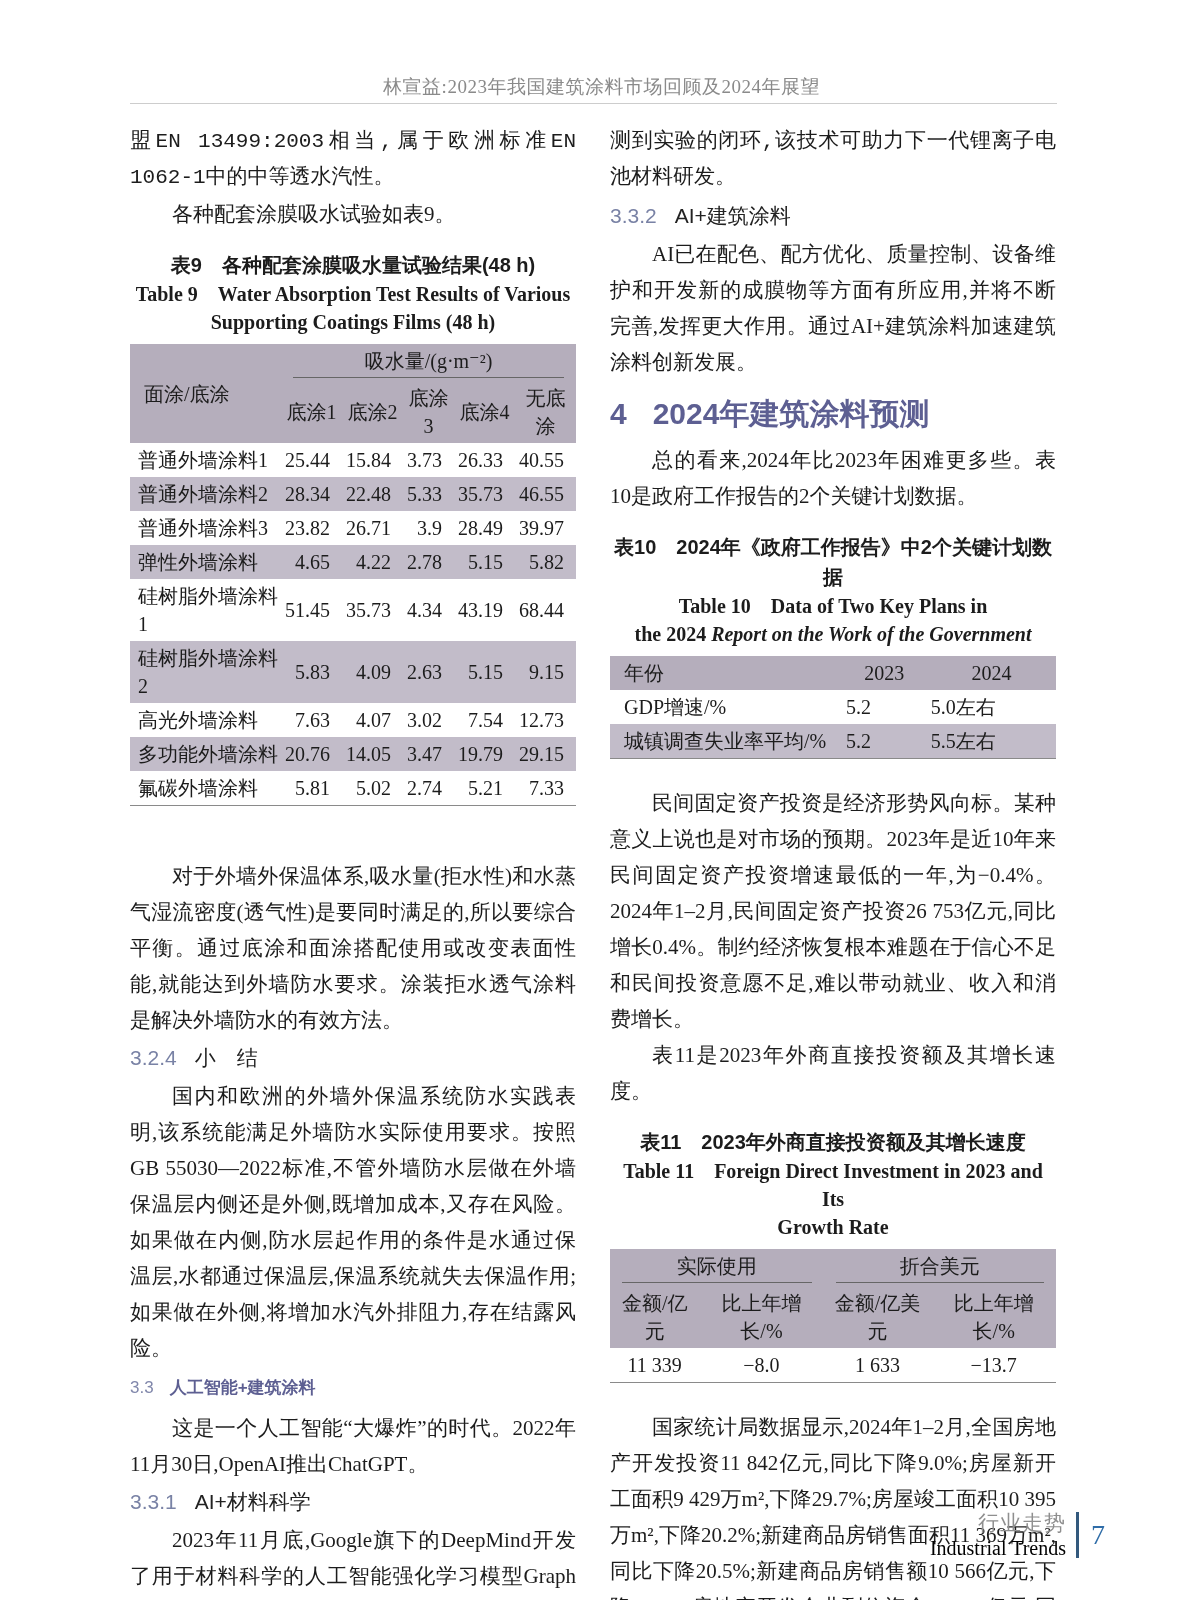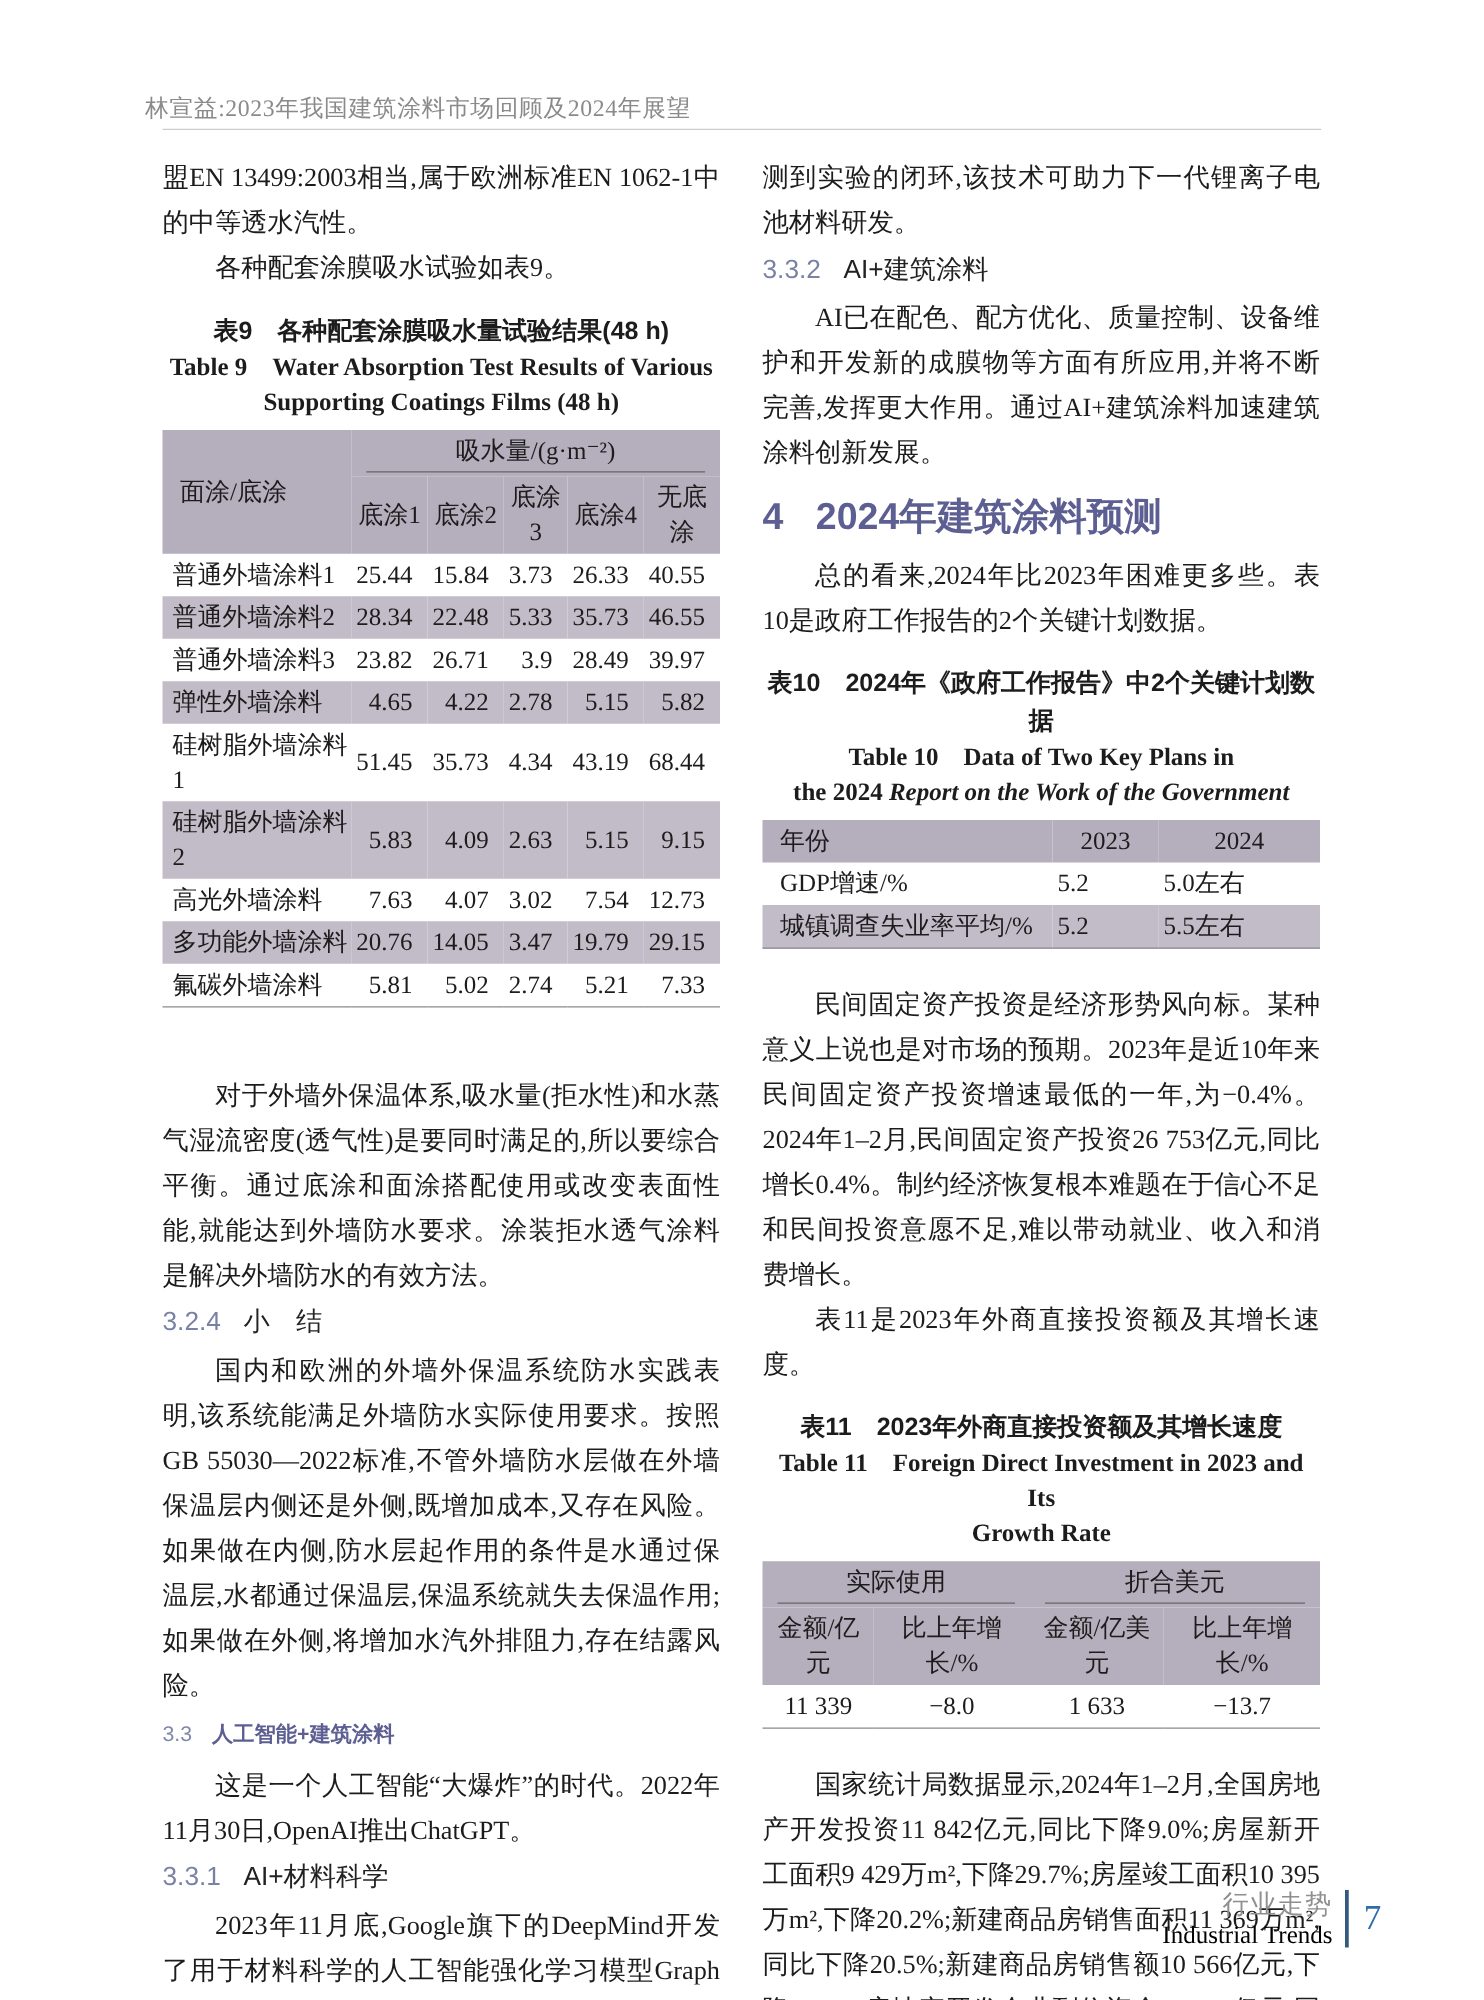--- a/index.html
+++ b/index.html
@@ -2,37 +2,37 @@
 <html><head>
 <meta charset="utf-8">
 <style>
   html,body{margin:0;padding:0;}
   body{
     width:1187px;height:1600px;position:relative;background:#ffffff;
     font-family:"Liberation Serif","DejaVu Serif",serif;color:#1c1c1c;
     overflow:hidden;
   }
   .running-head{
-    position:absolute;top:74px;left:116px;width:927px;
-    text-align:left;color:#8a8a8a;font-size:19px;letter-spacing:.5px;
+    position:absolute;top:74px;left:138px;width:927px;
+    text-align:center;color:#8a8a8a;font-size:19px;letter-spacing:.5px;
   }
   .head-rule{
     position:absolute;top:103px;left:130px;width:927px;height:0;
     border-top:1px solid #cdcdcd;
   }
   .columns{
     position:absolute;top:124px;left:130px;width:927px;
     display:flex;gap:34px;
   }
   .col{width:446px;}
   p.body{
     margin:0;font-size:21px;line-height:36px;text-align:justify;
     text-indent:2em;
   }
-  p.noindent{text-indent:0;}
+  p.noindent{text-indent:0;font-family:Liberation Mono, monospace;}
   .sub-head{
     margin:2px 0;font-size:21px;line-height:36px;
     font-family:"Liberation Sans","DejaVu Sans",sans-serif;
   }
   .sub-head .num{color:#7982a5;margin-right:18px;}
   .sub-head .title{color:#222222;}
   .mid-head{margin:3px 0;font-size:17px;line-height:38px;
     font-family:"Liberation Sans","DejaVu Sans",sans-serif;}
   .mid-head .num{color:#8087ab;margin-right:16px;}
   .mid-head .title{color:#5d5f92;font-weight:bold;}

